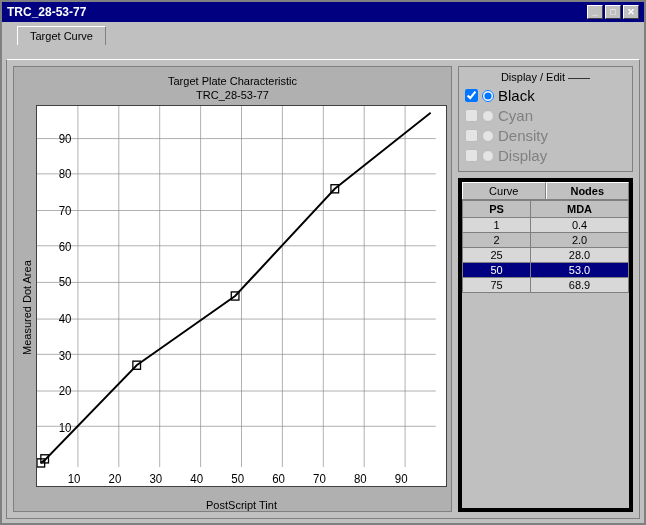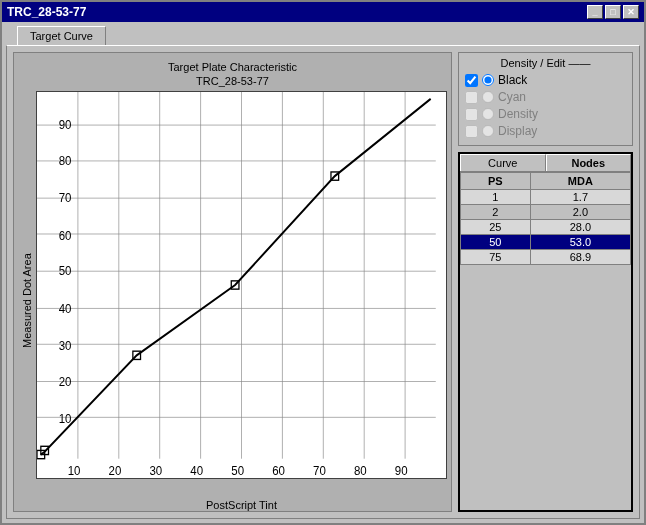--- a/index.html
+++ b/index.html
@@ -49,21 +49,21 @@
       border-bottom: 1px solid #404040;
     }
     .window-content {
       flex: 1;
       display: flex;
       flex-direction: column;
       padding: 4px;
     }
     .tab-bar {
       display: flex;
-      margin-bottom: 0;
+      margin-bottom: 14px;
       padding-left: 11px;
     }
     .tab {
       padding: 3px 12px;
       background: #c0c0c0;
       border: 1px solid #808080;
       border-bottom: none;
       font-size: 11px;
       cursor: pointer;
       border-top: 1px solid #fff;
@@ -128,21 +128,21 @@
     }
     .chart-graph {
       flex: 1;
       position: relative;
       background: white;
       border: 1px solid #404040;
     }
     .x-axis-label {
       text-align: center;
       font-size: 11px;
-      margin-top: 20px;
+      margin-top: 12px;
     }
     .right-panel {
       width: 175px;
       display: flex;
       flex-direction: column;
       gap: 6px;
     }
     .display-edit-box {
       border: 1px solid #808080;
       padding: 4px 6px;
@@ -161,27 +161,27 @@
     }
     .checkbox-input {
       width: 13px;
       height: 13px;
     }
     .radio-input {
       width: 12px;
       height: 12px;
     }
     .display-edit-label {
-      font-size: 12px;
+      font-size: 15px;
     }
     .display-edit-label.disabled {
       color: #808080;
     }
     .curve-nodes-panel {
-      border: 2px solid #000000;
+      border: 4px solid #000000;
       background: #c0c0c0;
       flex: 1;
       display: flex;
       flex-direction: column;
     }
     .cn-tabs {
       display: flex;
       border-bottom: 1px solid #808080;
     }
     .cn-tab {
@@ -332,21 +332,21 @@
               </svg>
             </div>
             <div class="x-axis-label">PostScript Tint</div>
           </div>
         </div>
       </div>
 
       <div class="right-panel">
 
         <div class="display-edit-box">
-          <div class="display-edit-title">Density / Edit ——</div>
+          <div class="display-edit-title">Display / Edit ——</div>
           <div class="display-edit-row">
             <input type="checkbox" class="checkbox-input" checked="" style="">
             <input type="radio" class="radio-input" name="color-select" checked="" style="">
             <span class="display-edit-label">Black</span>
           </div>
           <div class="display-edit-row">
             <input type="checkbox" class="checkbox-input" disabled="" style="">
             <input type="radio" class="radio-input" name="color-select" disabled="" style="">
             <span class="display-edit-label disabled">Cyan</span>
           </div>
@@ -371,21 +371,21 @@
           <table class="nodes-table">
             <thead>
               <tr>
                 <th>PS</th>
                 <th>MDA</th>
               </tr>
             </thead>
             <tbody id="nodes-tbody">
             <tr>
                   <td>1</td>
-                  <td>1.7</td>
+                  <td>0.4</td>
                 </tr>
                 <tr>
                   <td>2</td>
                   <td>2.0</td>
                 </tr>
                 <tr>
                   <td>25</td>
                   <td>28.0</td>
                 </tr>
                 <tr class="selected">

